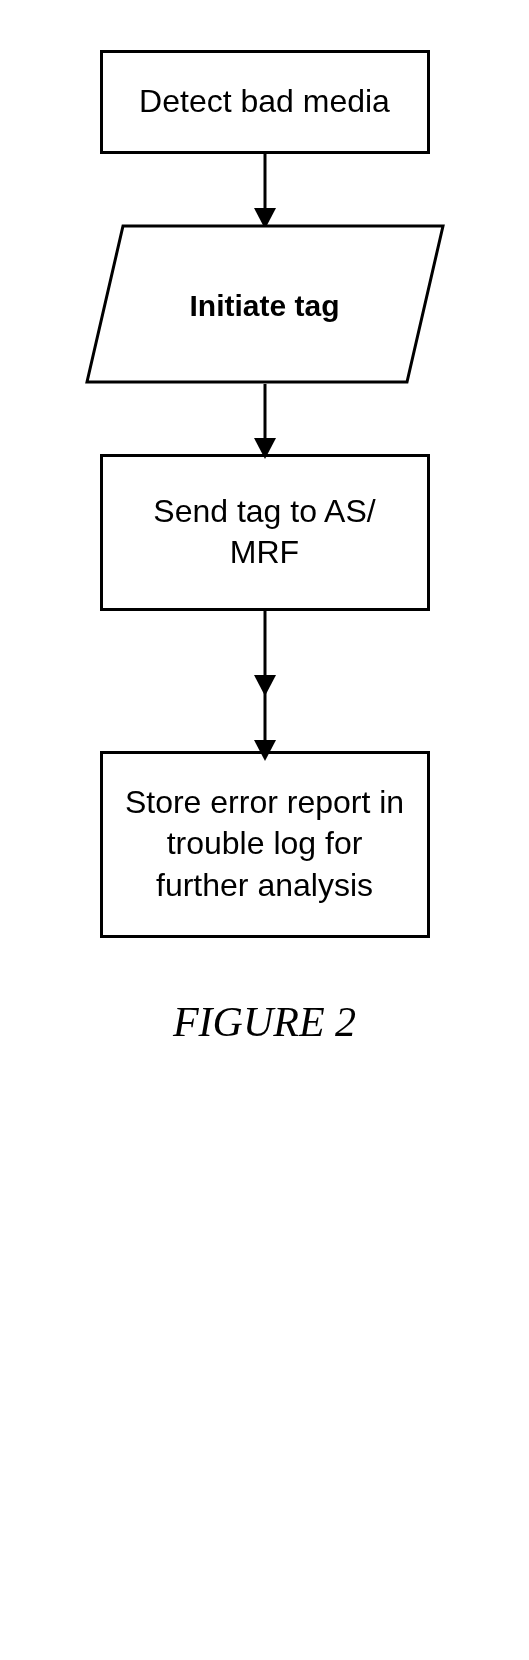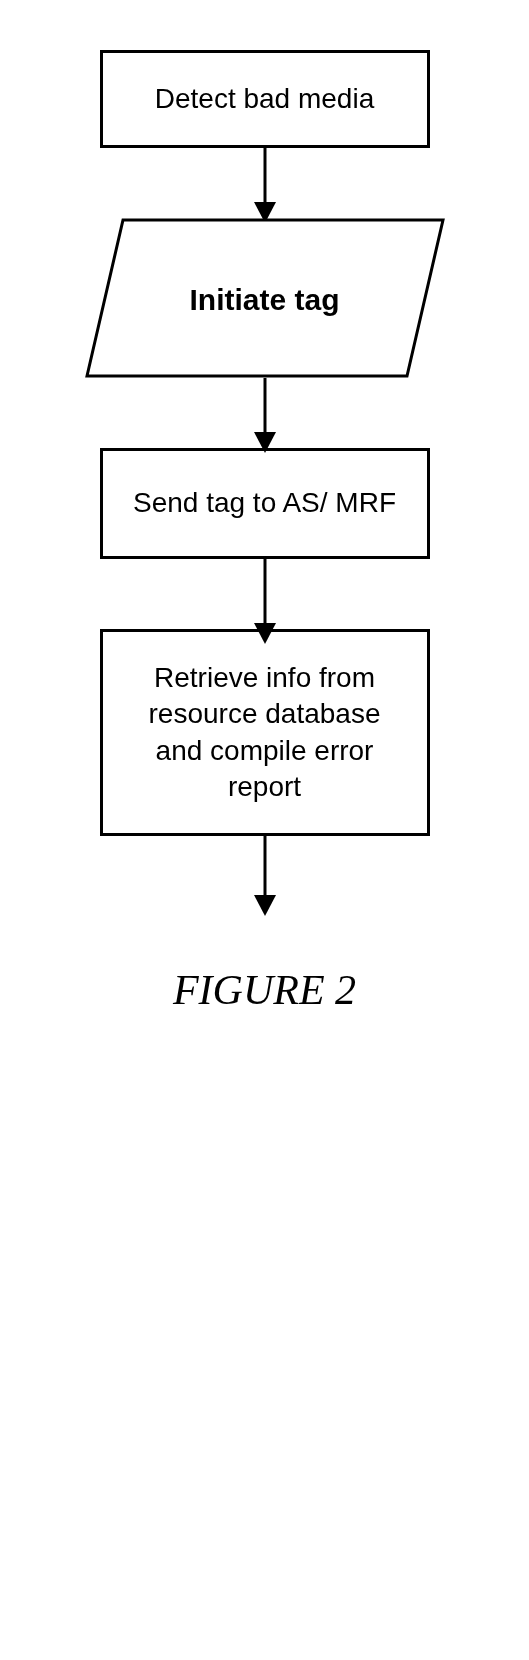--- a/index.html
+++ b/index.html
@@ -20,21 +20,21 @@
     .flowchart {
       display: flex;
       flex-direction: column;
       align-items: center;
     }
     .box {
       width: 330px;
       border: 3px solid black;
       padding: 28px 20px;
       text-align: center;
-      font-size: 28px;
+      font-size: 32px;
       line-height: 1.3;
       background: white;
     }
     .box.tall {
       padding: 34px 12px;
     }
     .parallelogram-container {
       width: 360px;
       height: 160px;
       position: relative;
@@ -111,29 +111,29 @@
 MRF</span>
   </div>
 
   <div class="arrow">
     <svg width="30" height="85" viewBox="0 0 30 85">
       <line x1="15" y1="0" x2="15" y2="68" stroke="black" stroke-width="3"></line>
       <polygon points="15,85 4,64 26,64" fill="black"></polygon>
     </svg>
   </div>
 
-  <div class="box">
-    <span>Retrieve info from resource database and compile error report</span>
-  </div>
 
   <div class="arrow">
     <svg width="30" height="80" viewBox="0 0 30 80">
       <line x1="15" y1="0" x2="15" y2="63" stroke="black" stroke-width="3"></line>
       <polygon points="15,80 4,59 26,59" fill="black"></polygon>
     </svg>
   </div>
 
+  <div class="box">
+    <span>Store error report in trouble log for further analysis</span>
+  </div>
 
 </div>
 
 <div class="caption">
   <span>FIGURE 2</span>
 </div>
 
 </body></html>

